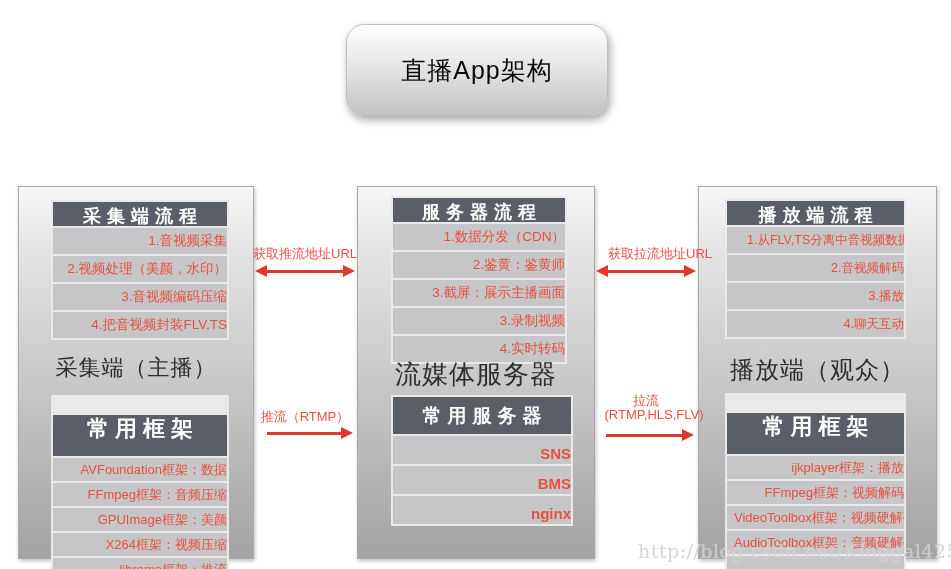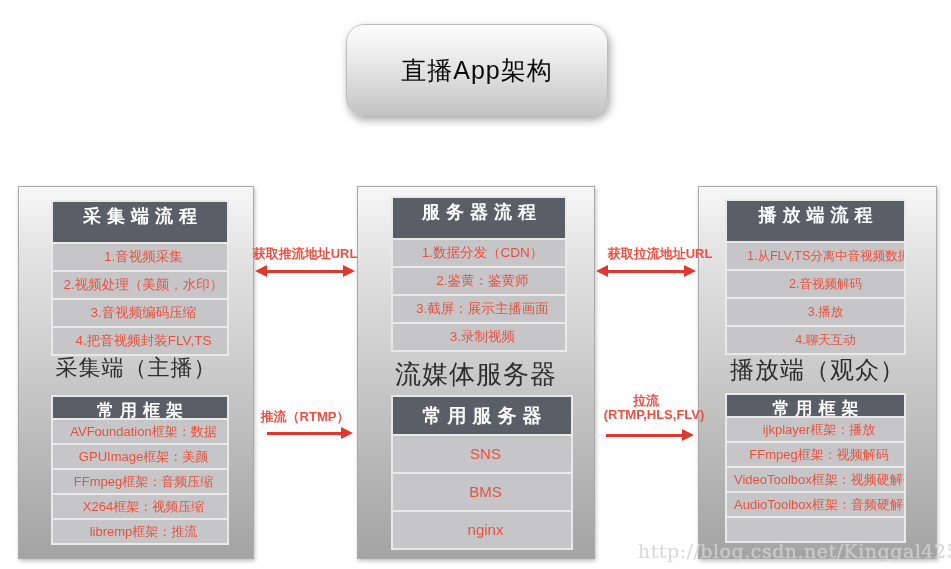--- a/index.html
+++ b/index.html
@@ -36,55 +36,55 @@
     background:#e9e9e9; padding:2px;
     display:flex; flex-direction:column; gap:2px;
     box-sizing:border-box;
   }
   .tbl-header {
     background:#5a5f67; color:#ffffff; font-weight:bold;
     text-align:center; letter-spacing:6px; text-indent:6px;
   }
   .tbl-row {
     background:#c6c6c8; color:#e8513d;
-    text-align:center; padding-left:7px; white-space:nowrap; overflow:hidden;
+    text-align:right; padding-left:7px; white-space:nowrap; overflow:hidden;
   }
 
   
-  .t-flow .tbl-header { height:40px; line-height:28px; font-size:18px; }
+  .t-flow .tbl-header { height:24px; line-height:28px; font-size:18px; }
   .t-flow .tbl-row    { height:26px; line-height:26px; font-size:13.5px; }
 
   
-  .t-tools .tbl-header { height:21px; line-height:27px; font-size:17px; }
+  .t-tools .tbl-header { height:41px; line-height:27px; font-size:22px;margin-top:18px; }
   .t-tools .tbl-row    { height:23px; line-height:23px; font-size:13px; }
 
   
   .t-servers .tbl-header { height:37px; line-height:37px; font-size:19px; }
-  .t-servers .tbl-row    { height:36px; line-height:36px; font-size:15px; }
+  .t-servers .tbl-row    { height:28px; line-height:36px; font-size:15px;font-weight:bold; }
 
   .flow-left   { left:32px; right:24px; top:13px; }
   .tools-left  { left:32px; right:24px; top:208px; }
   .flow-mid    { left:33px; right:27px; top:9px; }
   .tools-mid   { left:33px; right:21px; top:208px; }
   .flow-right  { left:26px; right:30px; top:12px; }
   .tools-right { left:26px; right:30px; top:206px; }
   .flow-right .tbl-row { font-size:12.5px; padding-left:20px; }
 
   .panel-label {
     position:absolute; left:0; right:0; text-align:center;
     color:#2d2d2d; white-space:nowrap;
   }
   .label-left  { top:166px; font-size:22px; letter-spacing:1px; }
   .label-mid   { top:170px; font-size:26px; letter-spacing:1px; }
   .label-right { top:167px; font-size:24px; letter-spacing:1px; }
 
   
   .conn-label {
     position:absolute; transform:translateX(-50%);
-    font-size:13px; font-weight:bold; color:#ee4f41; white-space:nowrap;
+    font-size:13px; font-weight:normal; color:#ee4f41; white-space:nowrap;
     z-index:3;
   }
   .arrow-line {
     position:absolute; height:3px; background:#df392f; z-index:3;
   }
   .arrow-line.to-right::after {
     content:""; position:absolute; right:-11px; top:-5px;
     border-left:12px solid #df392f;
     border-top:6.5px solid transparent; border-bottom:6.5px solid transparent;
   }
@@ -117,34 +117,35 @@
       <div class="tbl-header">采集端流程</div>
       <div class="tbl-row">1.音视频采集</div>
       <div class="tbl-row">2.视频处理（美颜，水印）</div>
       <div class="tbl-row">3.音视频编码压缩</div>
       <div class="tbl-row">4.把音视频封装FLV,TS</div>
     </div>
     <div class="panel-label label-left">采集端（主播）</div>
     <div class="tbl t-tools tools-left">
       <div class="tbl-header">常用框架</div>
       <div class="tbl-row">AVFoundation框架：数据</div>
+      <div class="tbl-row">FFmpeg框架：音频压缩</div>
       <div class="tbl-row">GPUImage框架：美颜</div>
-      <div class="tbl-row">FFmpeg框架：音频压缩</div>
       <div class="tbl-row">X264框架：视频压缩</div>
       <div class="tbl-row">libremp框架：推流</div>
     </div>
   </div>
 
   <div class="panel panel-mid">
     <div class="tbl t-flow flow-mid">
       <div class="tbl-header">服务器流程</div>
       <div class="tbl-row">1.数据分发（CDN）</div>
       <div class="tbl-row">2.鉴黄：鉴黄师</div>
       <div class="tbl-row">3.截屏：展示主播画面</div>
       <div class="tbl-row">3.录制视频</div>
+      <div class="tbl-row">4.实时转码</div>
     </div>
     <div class="panel-label label-mid">流媒体服务器</div>
     <div class="tbl t-servers tools-mid">
       <div class="tbl-header">常用服务器</div>
       <div class="tbl-row">SNS</div>
       <div class="tbl-row">BMS</div>
       <div class="tbl-row">nginx</div>
     </div>
   </div>
 

